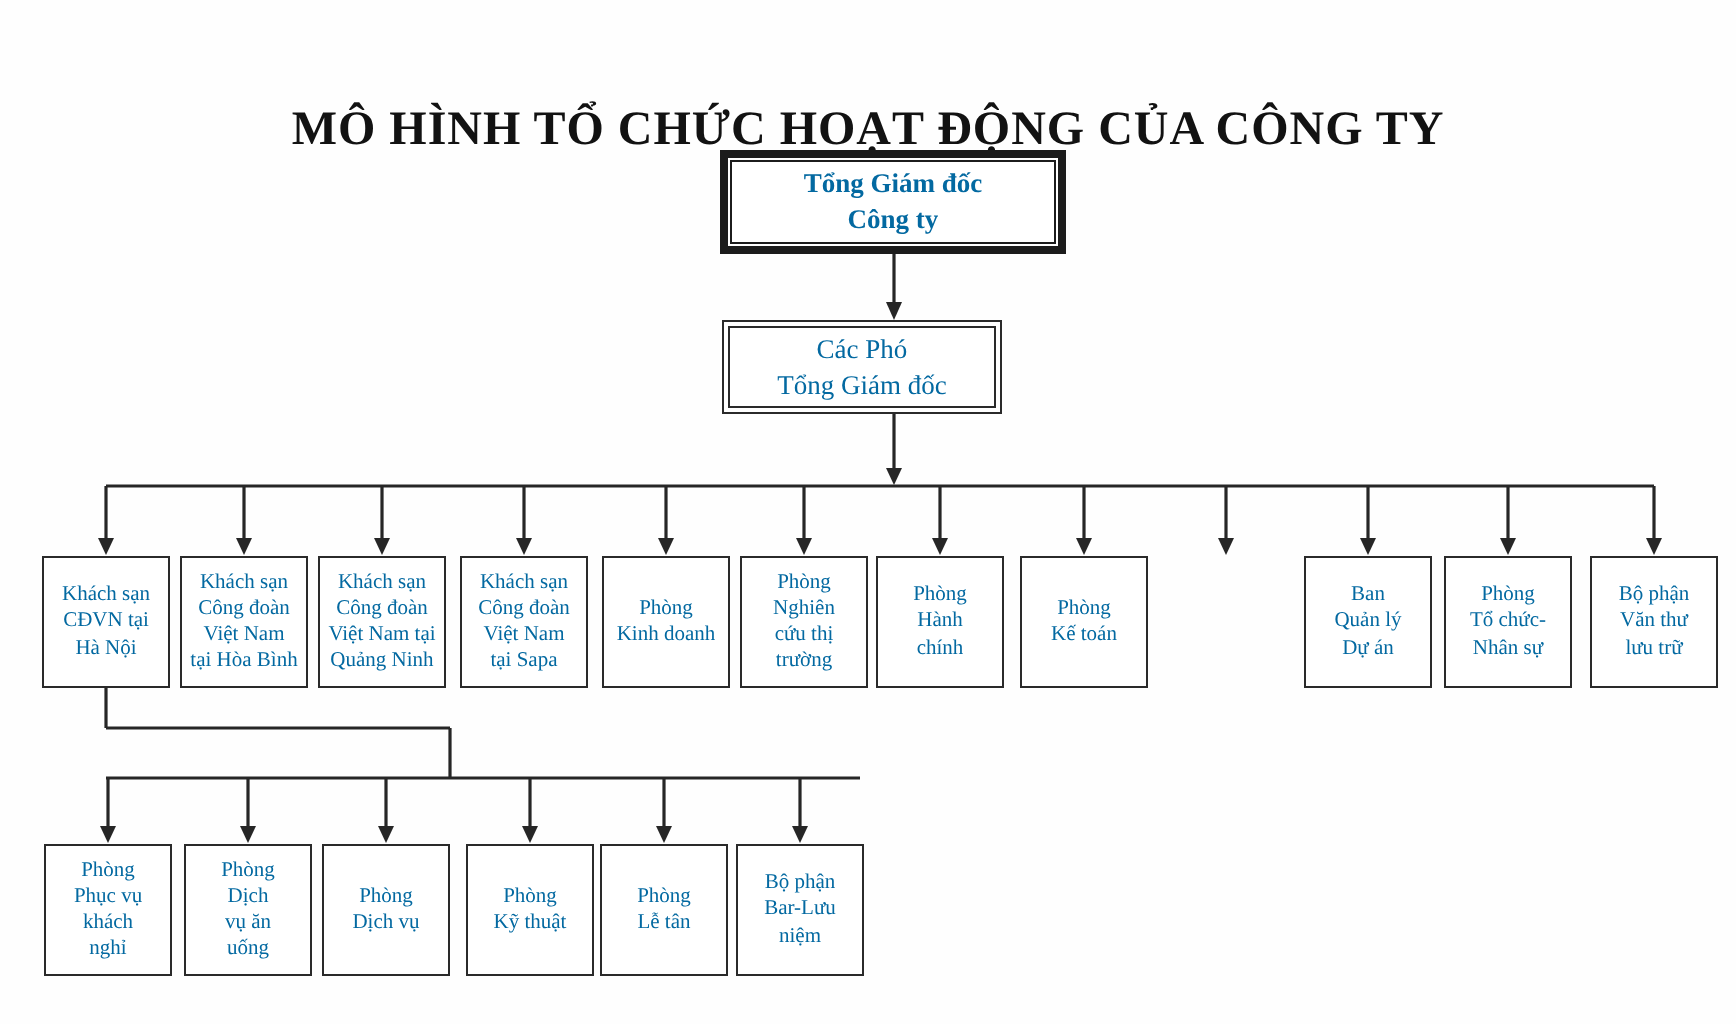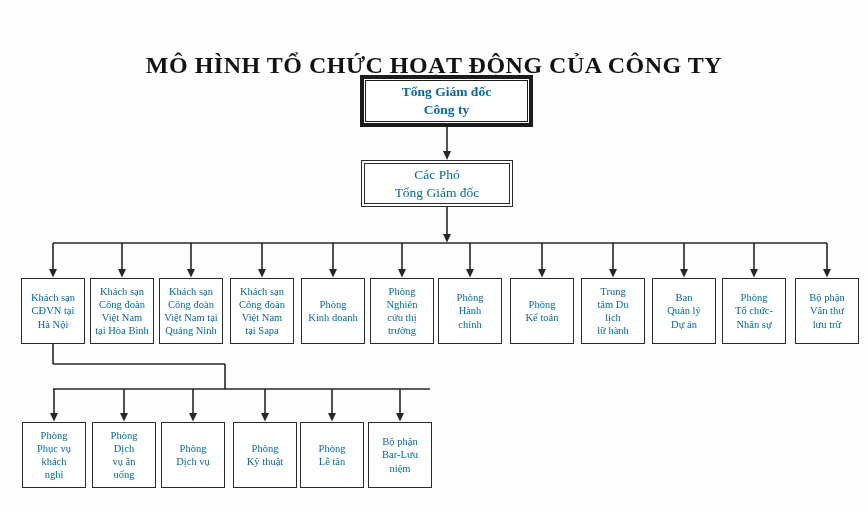--- a/index.html
+++ b/index.html
@@ -7,21 +7,21 @@
   body { font-family:"Liberation Serif","DejaVu Serif",serif; }
   .stage { position:relative; width:868px; height:512px; background:#fefefe; overflow:hidden; }
   .title { position:absolute; top:16px; left:0; width:100%; text-align:center;
            font-weight:bold; font-size:24px; letter-spacing:.5px; color:#121212;margin-top:36px; }
   svg.wires { position:absolute; left:0; top:0; }
   .box { position:absolute; background:#ffffff; color:#0369a1; }
   .ceo { left:360px; top:75px; width:173px; height:52px; border:4px solid #1c1c1c; padding:1px; }
   .ceo .inner { width:100%; height:100%; border:1px solid #1c1c1c; display:flex; align-items:center;
                 justify-content:center; text-align:center; font-weight:bold; font-size:13.5px;
                 line-height:1.32; white-space:pre-line; }
-  .dbl { left:361px; top:160px; width:152px; height:47px; border:1px solid #2a2a2a; padding:2px; }
+  .dbl { left:361px; top:160px; width:140px; height:47px; border:1px solid #2a2a2a; padding:2px; }
   .dbl .inner { width:100%; height:100%; border:1px solid #2a2a2a; display:flex; align-items:center;
                 justify-content:center; text-align:center; font-size:13.5px; line-height:1.28;
                 white-space:pre-line; }
   .dept { width:64px; height:66px; top:278px; border:1.5px solid #2a2a2a; display:flex;
           align-items:center; justify-content:center; text-align:center; font-size:10.5px;
           line-height:1.26; white-space:pre-line; }
   .dept.r2 { top:422px; }
 </style>
 </head>
 <body>
@@ -115,24 +115,20 @@
 Kinh doanh</div>
   <div class="box dept" style="left:370px">Phòng
 Nghiên
 cứu thị
 trường</div>
   <div class="box dept" style="left:438px">Phòng
 Hành
 chính</div>
   <div class="box dept" style="left:510px">Phòng
 Kế toán</div>
-  <div class="box dept" style="left:581px">Trung
-tâm Du
-lịch
-lữ hành</div>
   <div class="box dept" style="left:652px">Ban
 Quản lý
 Dự án</div>
   <div class="box dept" style="left:722px">Phòng
 Tổ chức-
 Nhân sự</div>
   <div class="box dept" style="left:795px">Bộ phận
 Văn thư
 lưu trữ</div>
 

